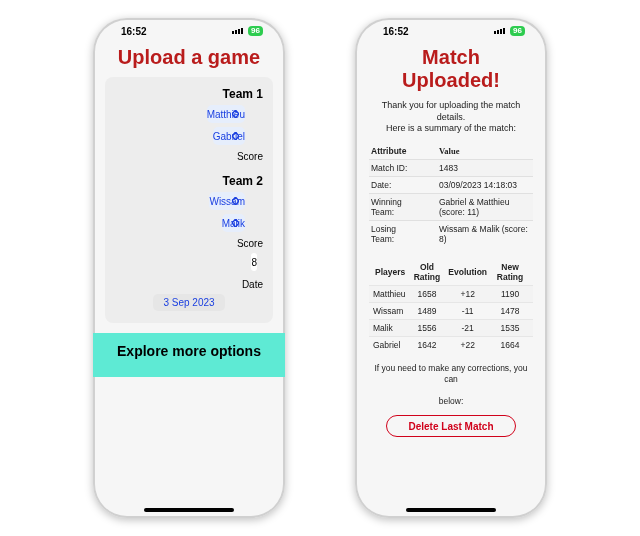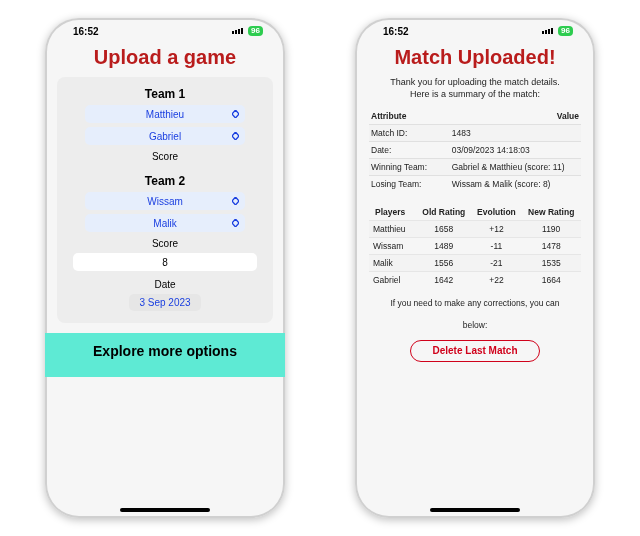--- a/index.html
+++ b/index.html
@@ -7,21 +7,21 @@
     background: #fff;
     font-family: -apple-system, "Helvetica Neue", Arial, sans-serif;
     width: 640px;
     height: 536px;
     display: flex;
     gap: 70px;
     padding: 18px 40px;
     justify-content: center;
   }
   .phone {
-    width: 240px;
+    width: 192px;
     height: 500px;
     background: #f6f6f6;
     border-radius: 34px;
     box-shadow: 0 2px 8px rgba(0,0,0,.25), inset 0 0 0 2px #d0d0d0;
     position: relative;
     overflow: hidden;
     display: flex;
     flex-direction: column;
   }
   .statusbar {
@@ -50,21 +50,21 @@
     width:90px; height:4px; background:#000; border-radius:3px;
   }
   .screen { flex:1; overflow:hidden; display:flex; flex-direction:column; }
   h1.title {
     color:#b91c1c; font-size:20px; font-weight:700;
     text-align:center; margin:2px 16px 8px;
   }
   
   .card {
     background:#ededed; margin:0 12px; border-radius:8px;
-    padding:8px 10px 12px; display:flex; flex-direction:column; gap:4px;
+    padding:8px 10px 12px; display:flex; flex-direction:column; gap:4px;align-items:flex-end;
   }
   .section-title { font-size:12px; font-weight:700; text-align:center; margin-top:2px; }
   .select {
     position:relative;
     background:#e6eefc; color:#1a3fe0; font-size:10px;
     font-weight:500;
     border-radius:5px; height:18px; display:flex;
     align-items:center; justify-content:center;
     margin:0 18px;
   }
@@ -93,21 +93,21 @@
   .explore {
     margin-top:10px; background:#5eead4;
     padding:10px 0 18px; font-size:14px; font-weight:700;
     text-align:center;
   }
   
   .r-screen { padding:0 14px; font-size:9px; color:#222; }
   .thanks { text-align:center; font-size:9px; margin-bottom:8px; line-height:1.3; }
   .tbl { width:100%; border-collapse:collapse; font-size:8.5px; }
   .tbl th { font-weight:700; text-align:left; padding:3px 2px; }
-  .tbl th.center, .tbl td.center { text-align:right; }
+  .tbl th.center, .tbl td.center { text-align:left;font-family:Liberation Serif, serif; }
   .tbl td { padding:3px 2px; border-top:1px solid #e0e0e0; }
   .tbl tr:nth-child(even) td { background:#f3f3f3; }
   .tbl.summary th:nth-child(2), .tbl.summary td:nth-child(2){ padding-left:16px; }
   .tbl2 { margin-top:12px; width:100%; border-collapse:collapse; font-size:8.5px; }
   .tbl2 th { font-weight:700; padding:3px 0; text-align:center; }
   .tbl2 th:first-child { text-align:left; padding-left:6px; }
   .tbl2 td { padding:3px 0; text-align:center; border-top:1px solid #e6e6e6; }
   .tbl2 td:first-child { text-align:left; padding-left:4px; }
   .tbl2 tr:nth-child(even) td { background:#f3f3f3; }
   .note { text-align:center; font-size:8.5px; margin-top:10px; line-height:1.3; }

